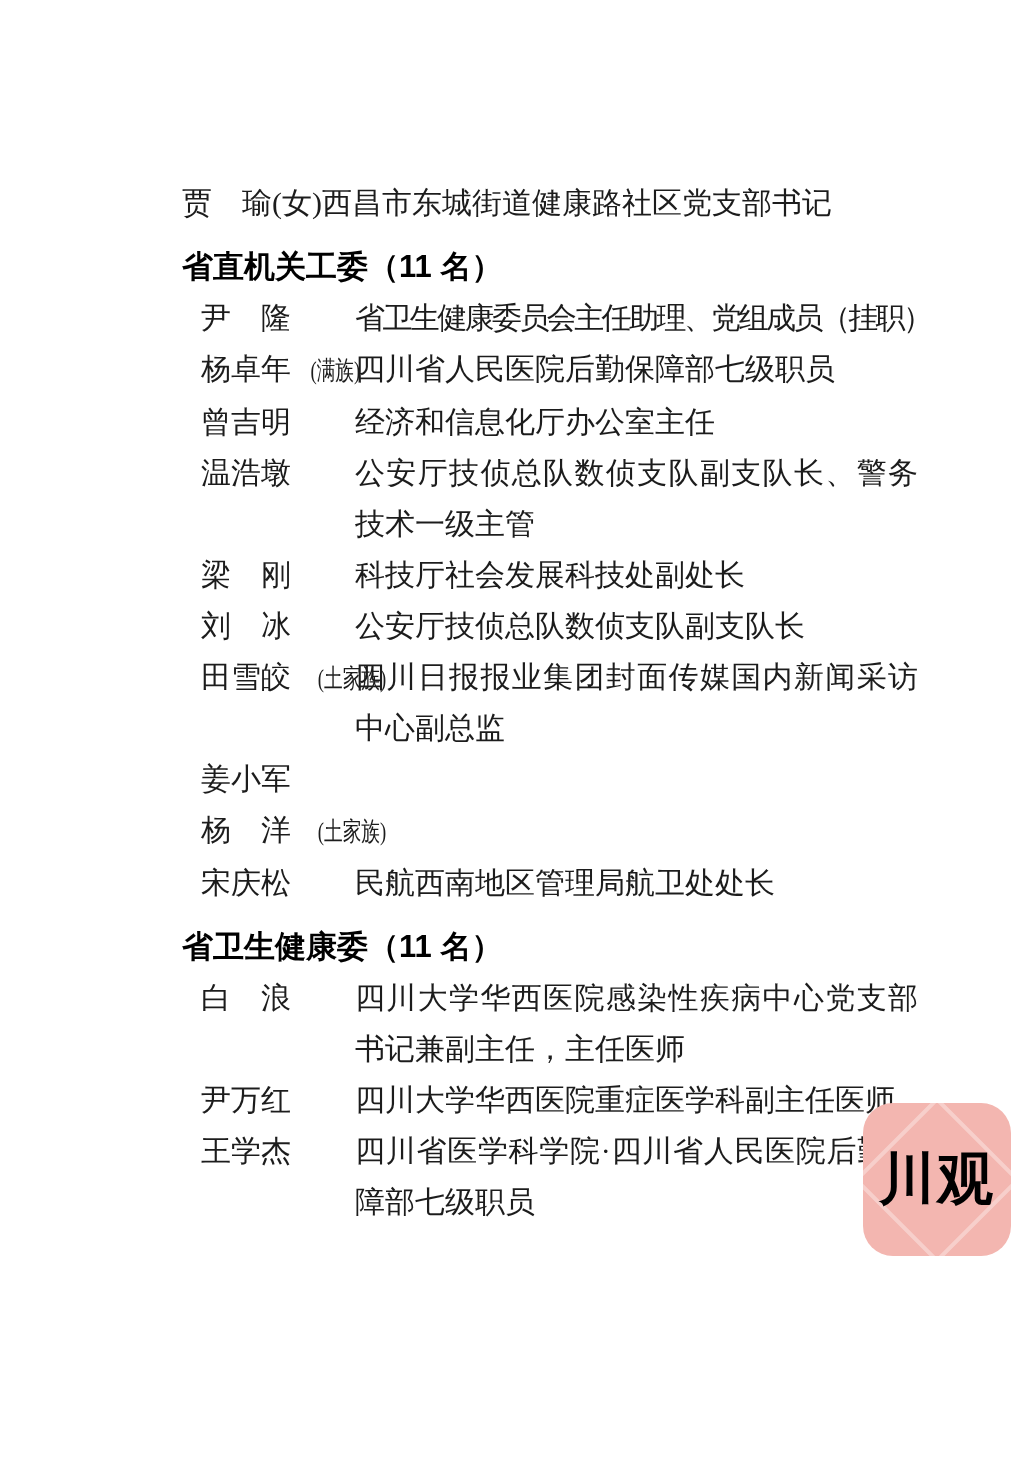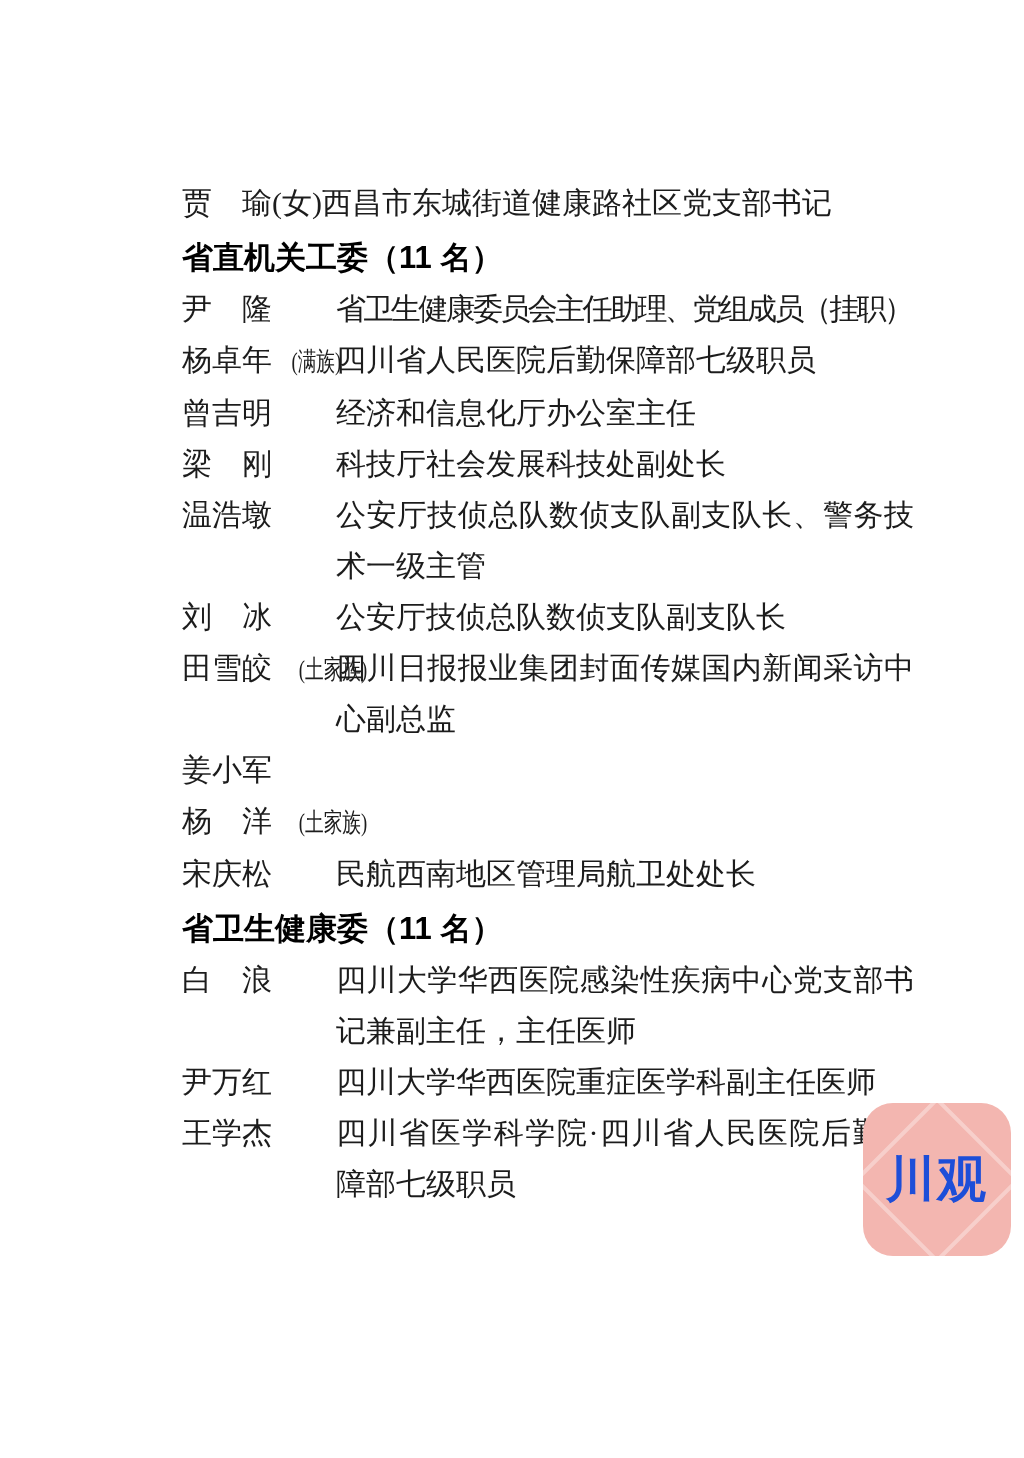--- a/index.html
+++ b/index.html
@@ -17,21 +17,21 @@
     position: absolute;
     left: 182px;
     top: 177px;
     width: 736px;
   }
   .row {
     font-size: 30px;
     line-height: 51px;
     color: #1c1c1c;
   }
-  .row.entry { display: flex; align-items: flex-start; }
+  .row.entry { display: flex; align-items: flex-start; margin-left: 19px; }
   .name-cell {
     flex: 0 0 154px;
     width: 154px;
     display: flex;
     align-items: baseline;
     white-space: pre;
   }
   .name { white-space: pre; }
   .eth-label {
     margin-left: auto;
@@ -49,21 +49,21 @@
   .desc.tight {
     white-space: nowrap;
     letter-spacing: -2.6px;
     text-align: left;
   }
   .row.heading {
     font-family: "Liberation Sans", "DejaVu Sans", sans-serif;
     font-weight: 700;
     font-size: 31px;
     color: #000000;
-    margin-top: 4px;
+    margin-top: 13px;
   }
   .row.cont { display: block; white-space: nowrap; }
   .footer-page-number {
     position: absolute;
     top: 1381px;
     left: 770px;
     font-size: 26px;
     line-height: 40px;
     color: #2e2e2e;
     word-spacing: 7px;
@@ -87,22 +87,22 @@
     position: absolute;
     left: 50%;
     top: 50%;
     width: 118px;
     height: 118px;
     transform: translate(-50%, -50%) rotate(45deg);
     border: 4px solid rgba(255, 255, 255, 0.35);
   }
   .logo-text {
     position: relative;
-    color: #1d4ed8;
-    font-size: 49px;
+    color: #000000;
+    font-size: 56px;
     font-weight: 700;
     letter-spacing: 2px;
     font-family: "Liberation Serif", "DejaVu Serif", serif;
   }
 </style>
 </head>
 <body>
 
 <div class="page">
 
@@ -121,27 +121,27 @@
       <span class="name-cell"><span class="name">杨卓年</span><span class="eth-label">(满族)</span></span>
       <span class="desc">四川省人民医院后勤保障部七级职员</span>
     </div>
 
     <div class="row entry">
       <span class="name-cell"><span class="name">曾吉明</span></span>
       <span class="desc">经济和信息化厅办公室主任</span>
     </div>
 
     <div class="row entry">
-      <span class="name-cell"><span class="name">梁　刚</span></span>
-      <span class="desc">科技厅社会发展科技处副处长</span>
+      <span class="name-cell"><span class="name">温浩墩</span></span>
+      <span class="desc">公安厅技侦总队数侦支队副支队长、警务技术一级主管</span>
     </div>
 
     <div class="row entry">
-      <span class="name-cell"><span class="name">温浩墩</span></span>
-      <span class="desc">公安厅技侦总队数侦支队副支队长、警务技术一级主管</span>
+      <span class="name-cell"><span class="name">梁　刚</span></span>
+      <span class="desc">科技厅社会发展科技处副处长</span>
     </div>
 
 
     <div class="row entry">
       <span class="name-cell"><span class="name">刘　冰</span></span>
       <span class="desc">公安厅技侦总队数侦支队副支队长</span>
     </div>
 
     <div class="row entry">
       <span class="name-cell"><span class="name">田雪皎</span><span class="eth-label">(土家族)</span></span>

